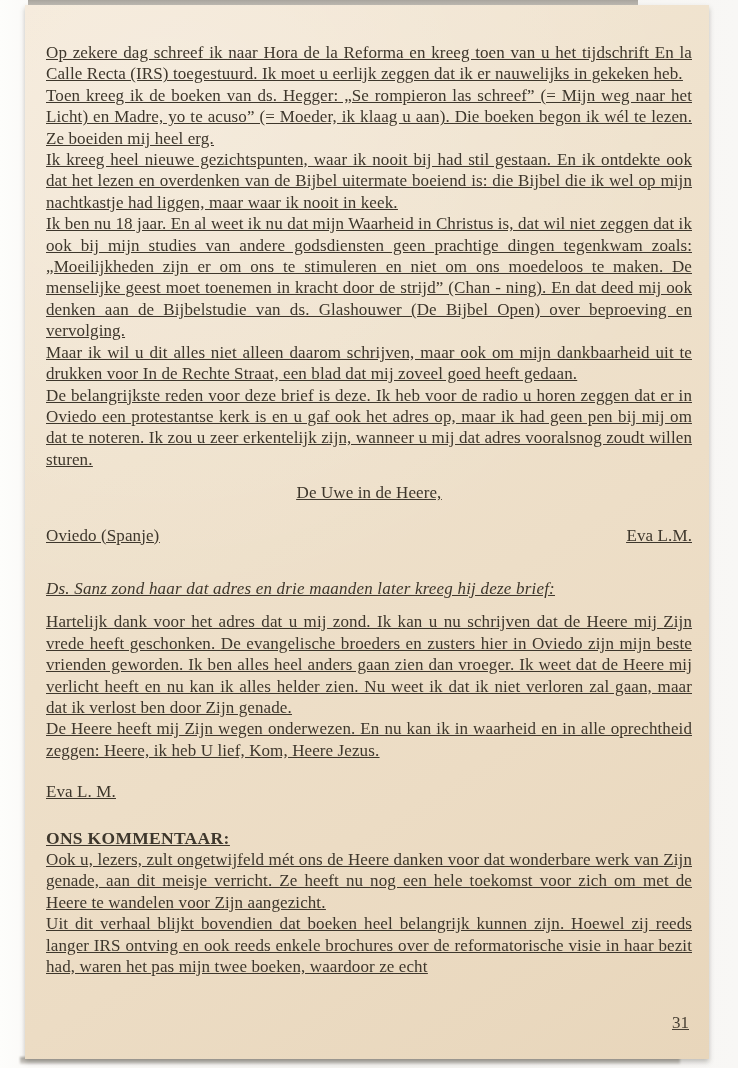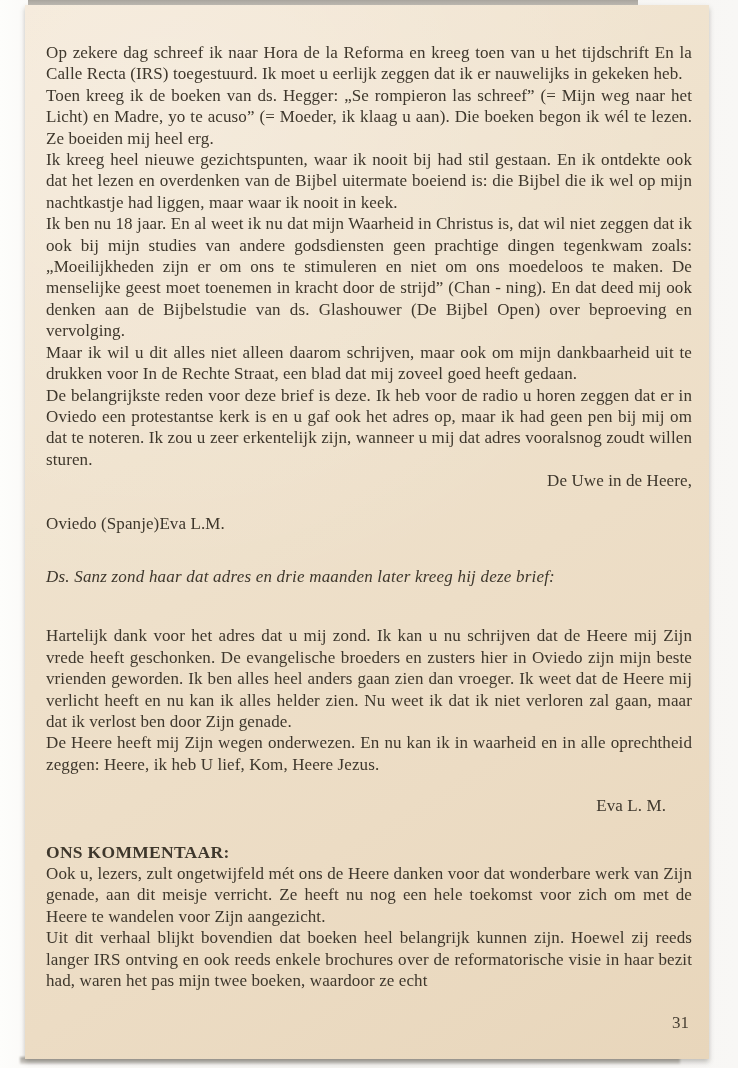--- a/index.html
+++ b/index.html
@@ -1,15 +1,15 @@
 <!DOCTYPE html>
 <html><head>
 <meta charset="utf-8">
 <style>
-  * { margin: 0; padding: 0; box-sizing: border-box; }
+  * { margin: 0; padding: 0; box-sizing: border-box; text-decoration: underline; }
   html, body { width: 738px; height: 1068px; }
   body {
     font-family: "Liberation Serif", "DejaVu Serif", serif;
     background: #f6f5f2;
     position: relative;
     overflow: hidden;
   }
   .scan-bg {
     position: absolute;
     inset: 0;
@@ -45,33 +45,33 @@
     width: 646px;
     color: #3e372c;
     font-size: 17px;
     line-height: 21.4px;
     letter-spacing: 0.1px;
   }
   .content p.body-par {
     text-align: justify;
     text-justify: inter-word;
   }
-  .closing-line { text-align: right; }
+  .closing-line { text-align: center; margin-top: 12px; }
   .signoff-row {
     display: flex;
+    justify-content: space-between;
     margin-top: 21px;
   }
   .editor-note {
     margin-top: 32px;
     font-style: italic;
     letter-spacing: 0.2px;
   }
-  .letter2 { margin-top: 38px; }
+  .letter2 { margin-top: 12px; }
   .sig-right {
-    text-align: right;
     margin-top: 20px;
     padding-right: 26px;
   }
   .commentary-heading {
     margin-top: 25px;
     font-weight: bold;
     font-size: 17.5px;
     letter-spacing: 0.3px;
   }
   .page-number {

